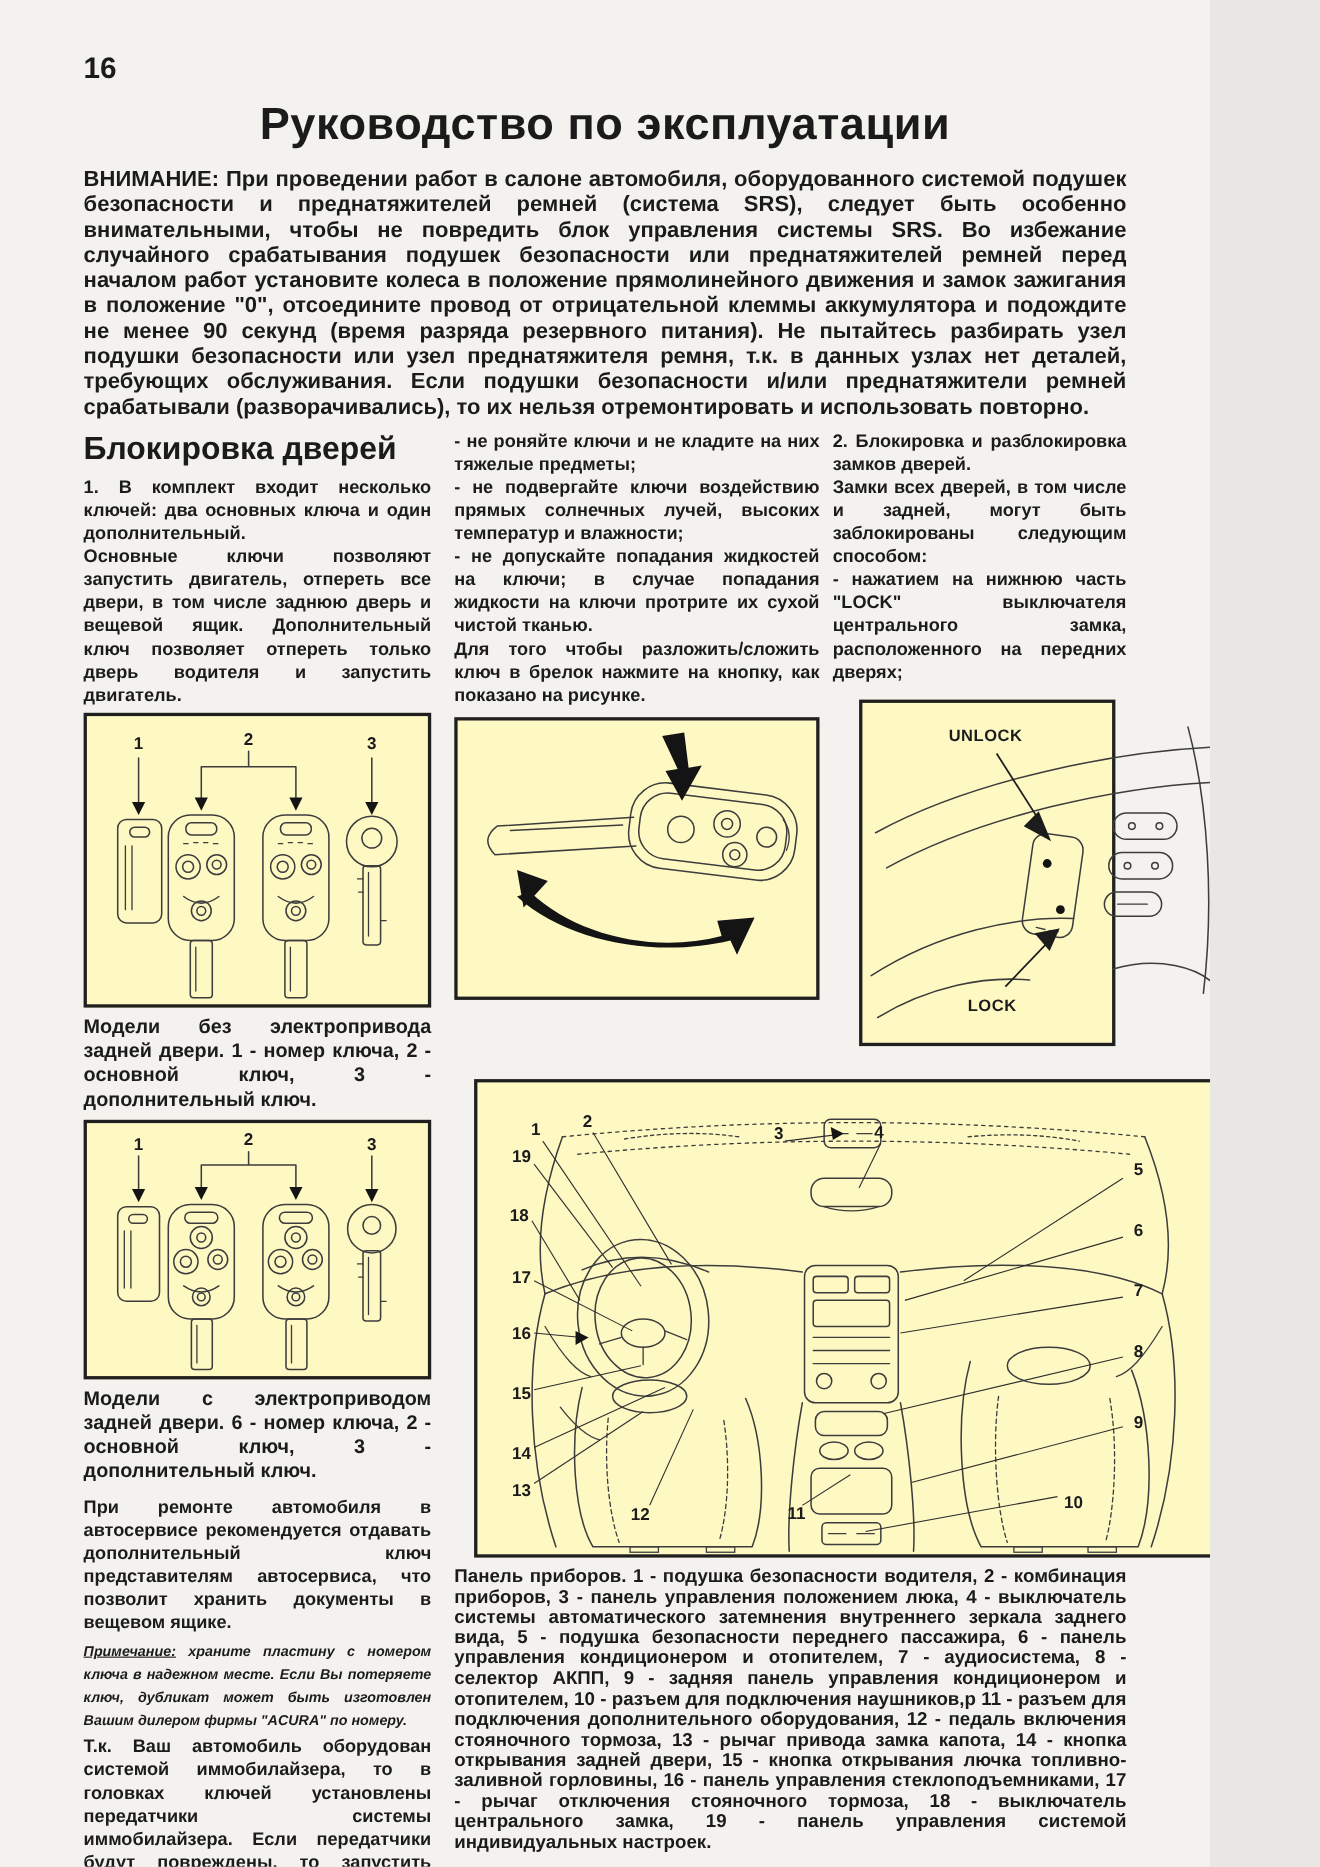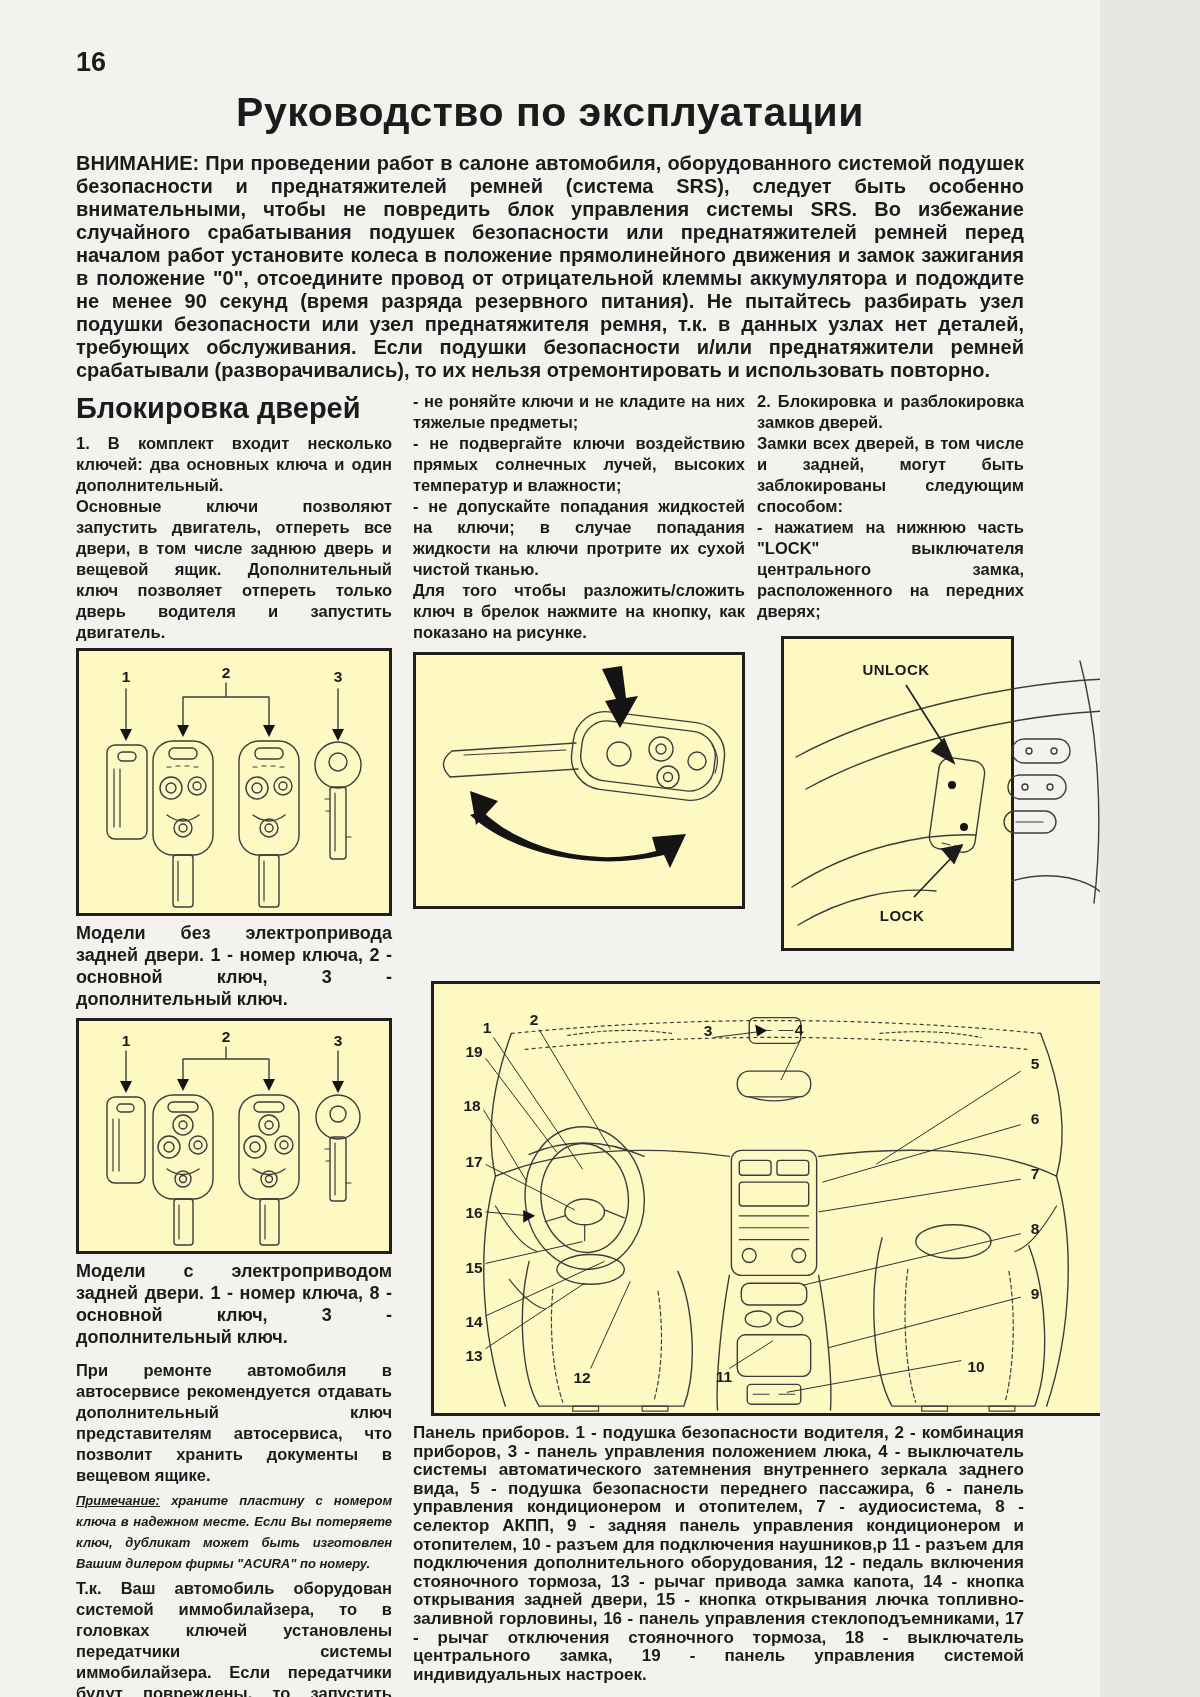--- a/index.html
+++ b/index.html
@@ -186,21 +186,21 @@
             <path d="M186,184 v34" class="sk2"></path>
           </g>
           <g class="sk">
             <circle cx="259" cy="96" r="22"></circle>
             <circle cx="259" cy="93" r="8"></circle>
             <rect x="251" y="116" width="16" height="64" rx="3"></rect>
             <path d="M251,128 h-5 M251,140 h-4 M267,162 h5 M256,122 v52" class="sk2"></path>
           </g>
         </svg>
       </div>
-      <p class="figcap">Модели с электроприводом задней двери. 1 - номер ключа, 8 - основной ключ, 3 - дополнительный ключ.</p>
+      <p class="figcap">Модели с электроприводом задней двери. 6 - номер ключа, 2 - основной ключ, 3 - дополнительный ключ.</p>
 
       <p class="body" style="margin-top:12px;">При ремонте автомобиля в автосервисе рекомендуется отдавать дополнительный ключ представителям автосервиса, что позволит хранить документы в вещевом ящике.</p>
       <p class="note"><span class="nlab">Примечание:</span><span> храните пластину с номером ключа в надежном месте. Если Вы потеряете ключ, дубликат может быть изготовлен Вашим дилером фирмы "ACURA" по номеру.</span></p>
       <p class="body" style="margin-top:4px;">Т.к. Ваш автомобиль оборудован системой иммобилайзера, то в головках ключей установлены передатчики системы иммобилайзера. Если передатчики будут повреждены, то запустить двигатель будет невозможно. Поэтому при эксплуатации ключей соблюдайте следующие требования:</p>
     </div>
 
     <div class="gutter"></div>
 
     <div class="wrap">
       <div class="midrow">

